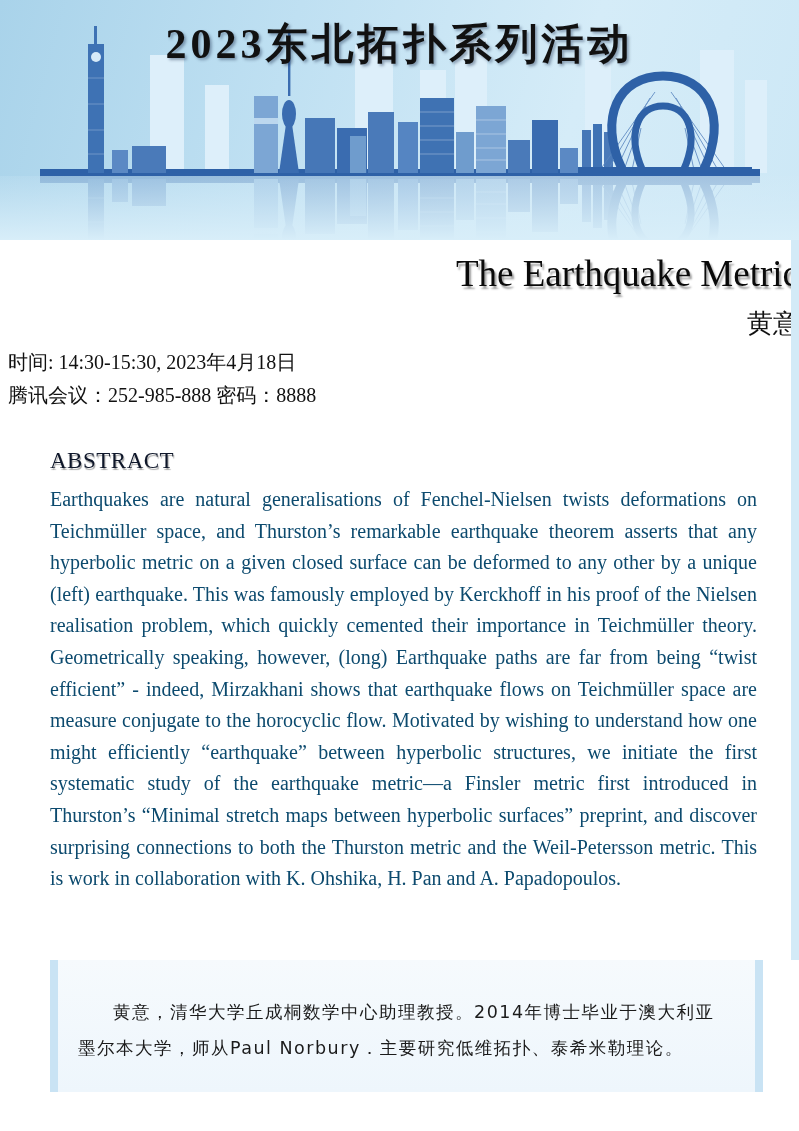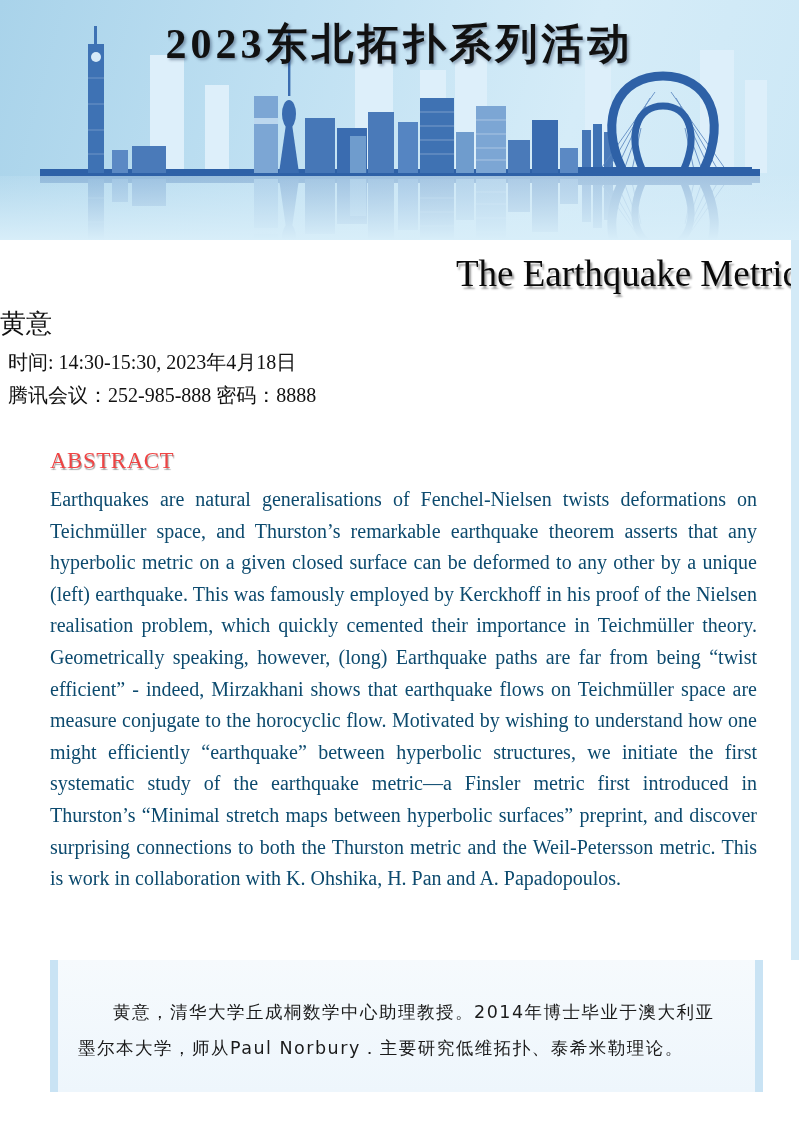--- a/index.html
+++ b/index.html
@@ -26,29 +26,29 @@
   .hero svg{position:absolute;left:0;bottom:0;z-index:1;}
   
   .talk-title{
     position:absolute;top:252px;left:0;width:100%;
     margin:0;text-align:right;
     font-size:37px;font-weight:normal;color:#0a0a0a;
     text-shadow:2px 3px 2px rgba(0,0,0,.38);
   }
   .speaker{
     position:absolute;top:306px;left:0;width:100%;
-    text-align:left;font-size:26px;color:#111;
+    text-align:right;font-size:26px;color:#111;
   }
   .details{
     position:absolute;top:346px;left:8px;width:100%;
     text-align:left;font-size:20px;line-height:32.5px;color:#111;
   }
   .abstract-heading{
     position:absolute;top:448px;left:50px;margin:0;
-    font-size:23px;font-weight:normal;letter-spacing:.5px;color:#ef4444;
+    font-size:23px;font-weight:normal;letter-spacing:.5px;color:#0f172a;
     text-shadow:1px 1.5px 1px rgba(0,0,0,.35);
   }
   .abstract-body{
     position:absolute;top:484px;left:50px;width:707px;margin:0;
     font-size:20px;line-height:31.6px;color:#0c4a6e;
     text-align:justify;text-justify:inter-word;
   }
   
   .bio-box{
     position:absolute;top:960px;left:50px;width:697px;height:132px;

